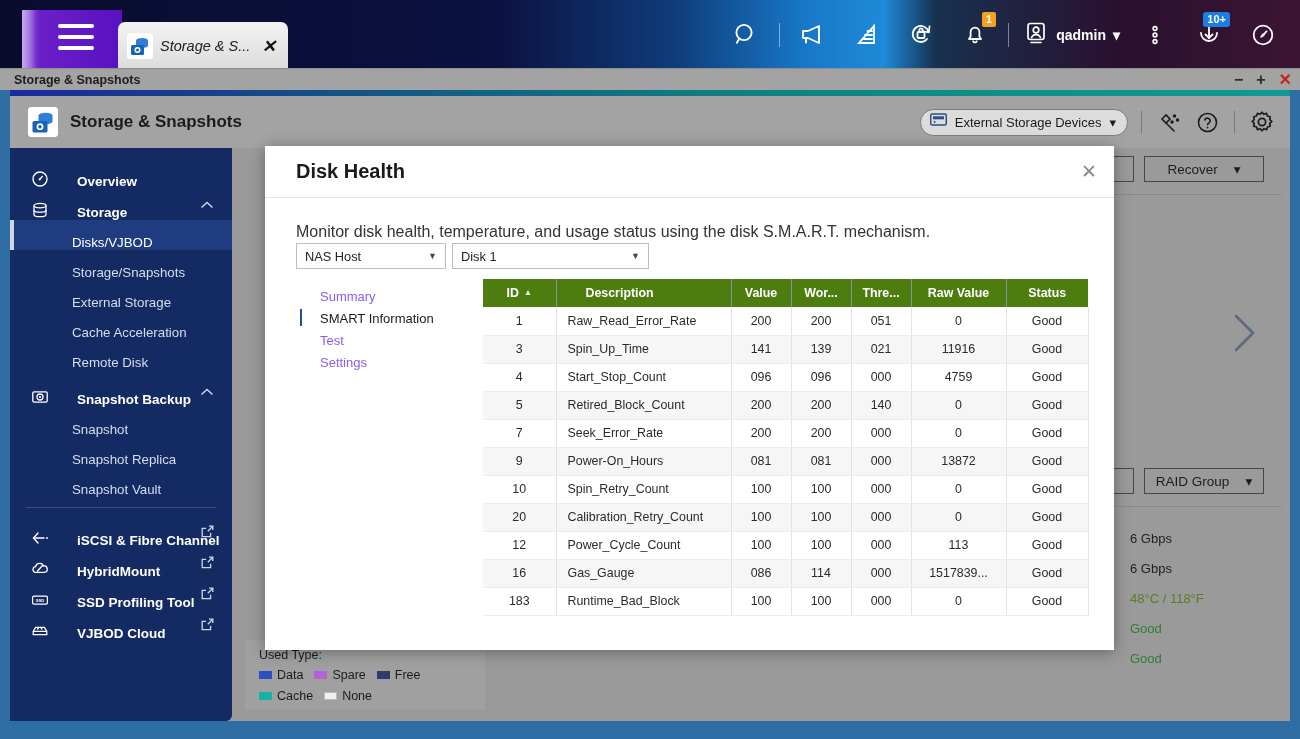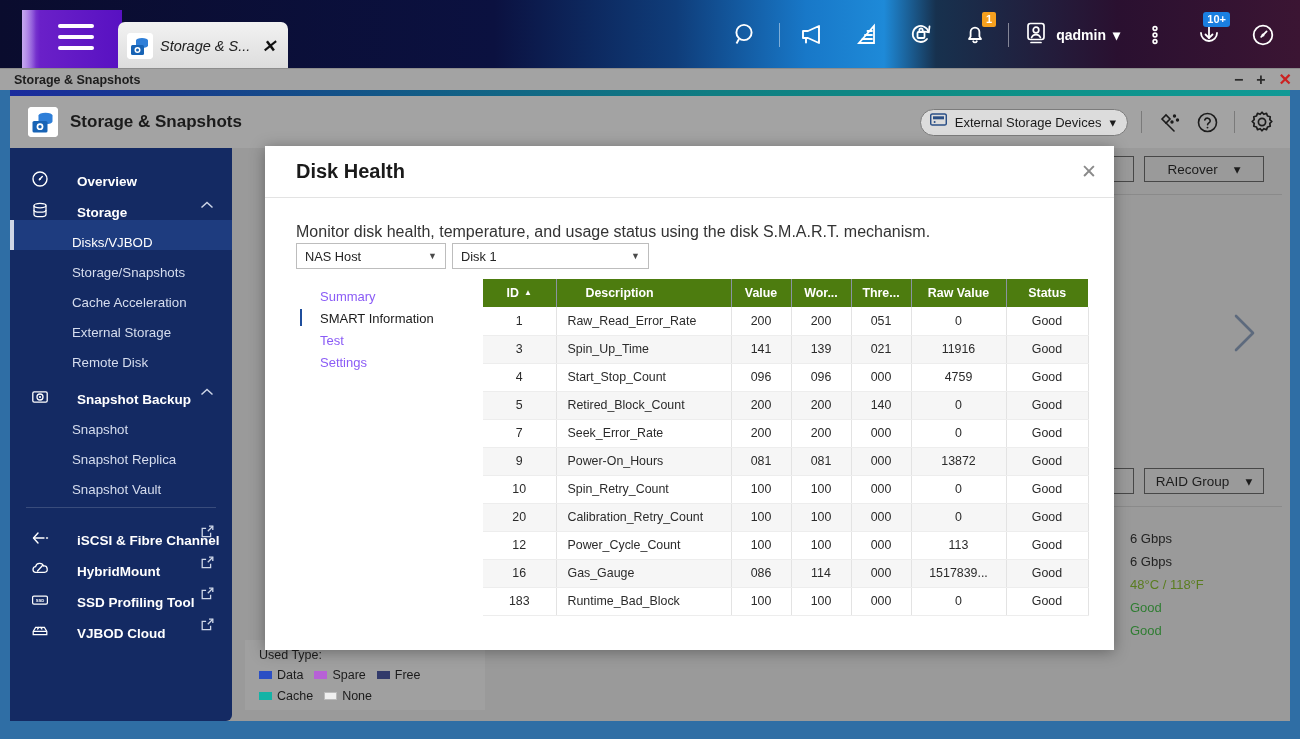--- a/index.html
+++ b/index.html
@@ -151,21 +151,21 @@
   .bg-btnrow1 { position: absolute; left: 782px; top: 8px; display:flex; gap: 10px; }
   .bg-btnrow2 { position: absolute; left: 782px; top: 320px; display:flex; gap: 10px; }
   .bg-btn {
     border: 1px solid #474747; background: #9a9a9a; height: 26px;
     min-width: 120px; display:flex; align-items:center; justify-content:center;
     gap: 16px; padding: 0 10px; font-size: 13.5px; color: #1c1c1c; cursor: pointer;
   }
   .bg-hr { position:absolute; left: 782px; width: 268px; height:1px;
            background: #8a8a8a; }
   .bg-stats { position: absolute; left: 898px; top: 383px;
-              display: flex; flex-direction: column; gap: 8px; }
+              display: flex; flex-direction: column; gap: 15px; }
   .bg-stat { font-size: 13px; color: #222; }
   .bg-stat.green { color: #2f7d32; }
   .bg-stat.olive { color: #5a7d1f; }
   .bg-chev { position: absolute; left: 995px; top: 162px; }
   .legend-box {
     position: absolute; left: 13px; top: 492px; width: 240px; height: 70px;
     background: #a0a0a0;
     padding: 8px 0 0 14px;
   }
   .legend-title { font-size: 12.5px; color: #1d1d1d; margin-bottom: 6px; }
@@ -467,24 +467,24 @@
       </span>
     </div>
 
     <div class="nav-item sub active">
       <span>Disks/VJBOD</span>
     </div>
     <div class="nav-item sub">
       <span>Storage/Snapshots</span>
     </div>
     <div class="nav-item sub">
+      <span>External Storage</span>
+    </div>
+    <div class="nav-item sub">
       <span>Cache Acceleration</span>
-    </div>
-    <div class="nav-item sub">
-      <span>External Storage</span>
     </div>
     <div class="nav-item sub">
       <span>Remote Disk</span>
     </div>
 
     <div class="nav-gap"></div>
 
     <div class="nav-item">
       <span class="nav-icon">
         <svg width="18" height="18" viewBox="0 0 18 18" fill="none" stroke="#fff" stroke-width="1.3">

